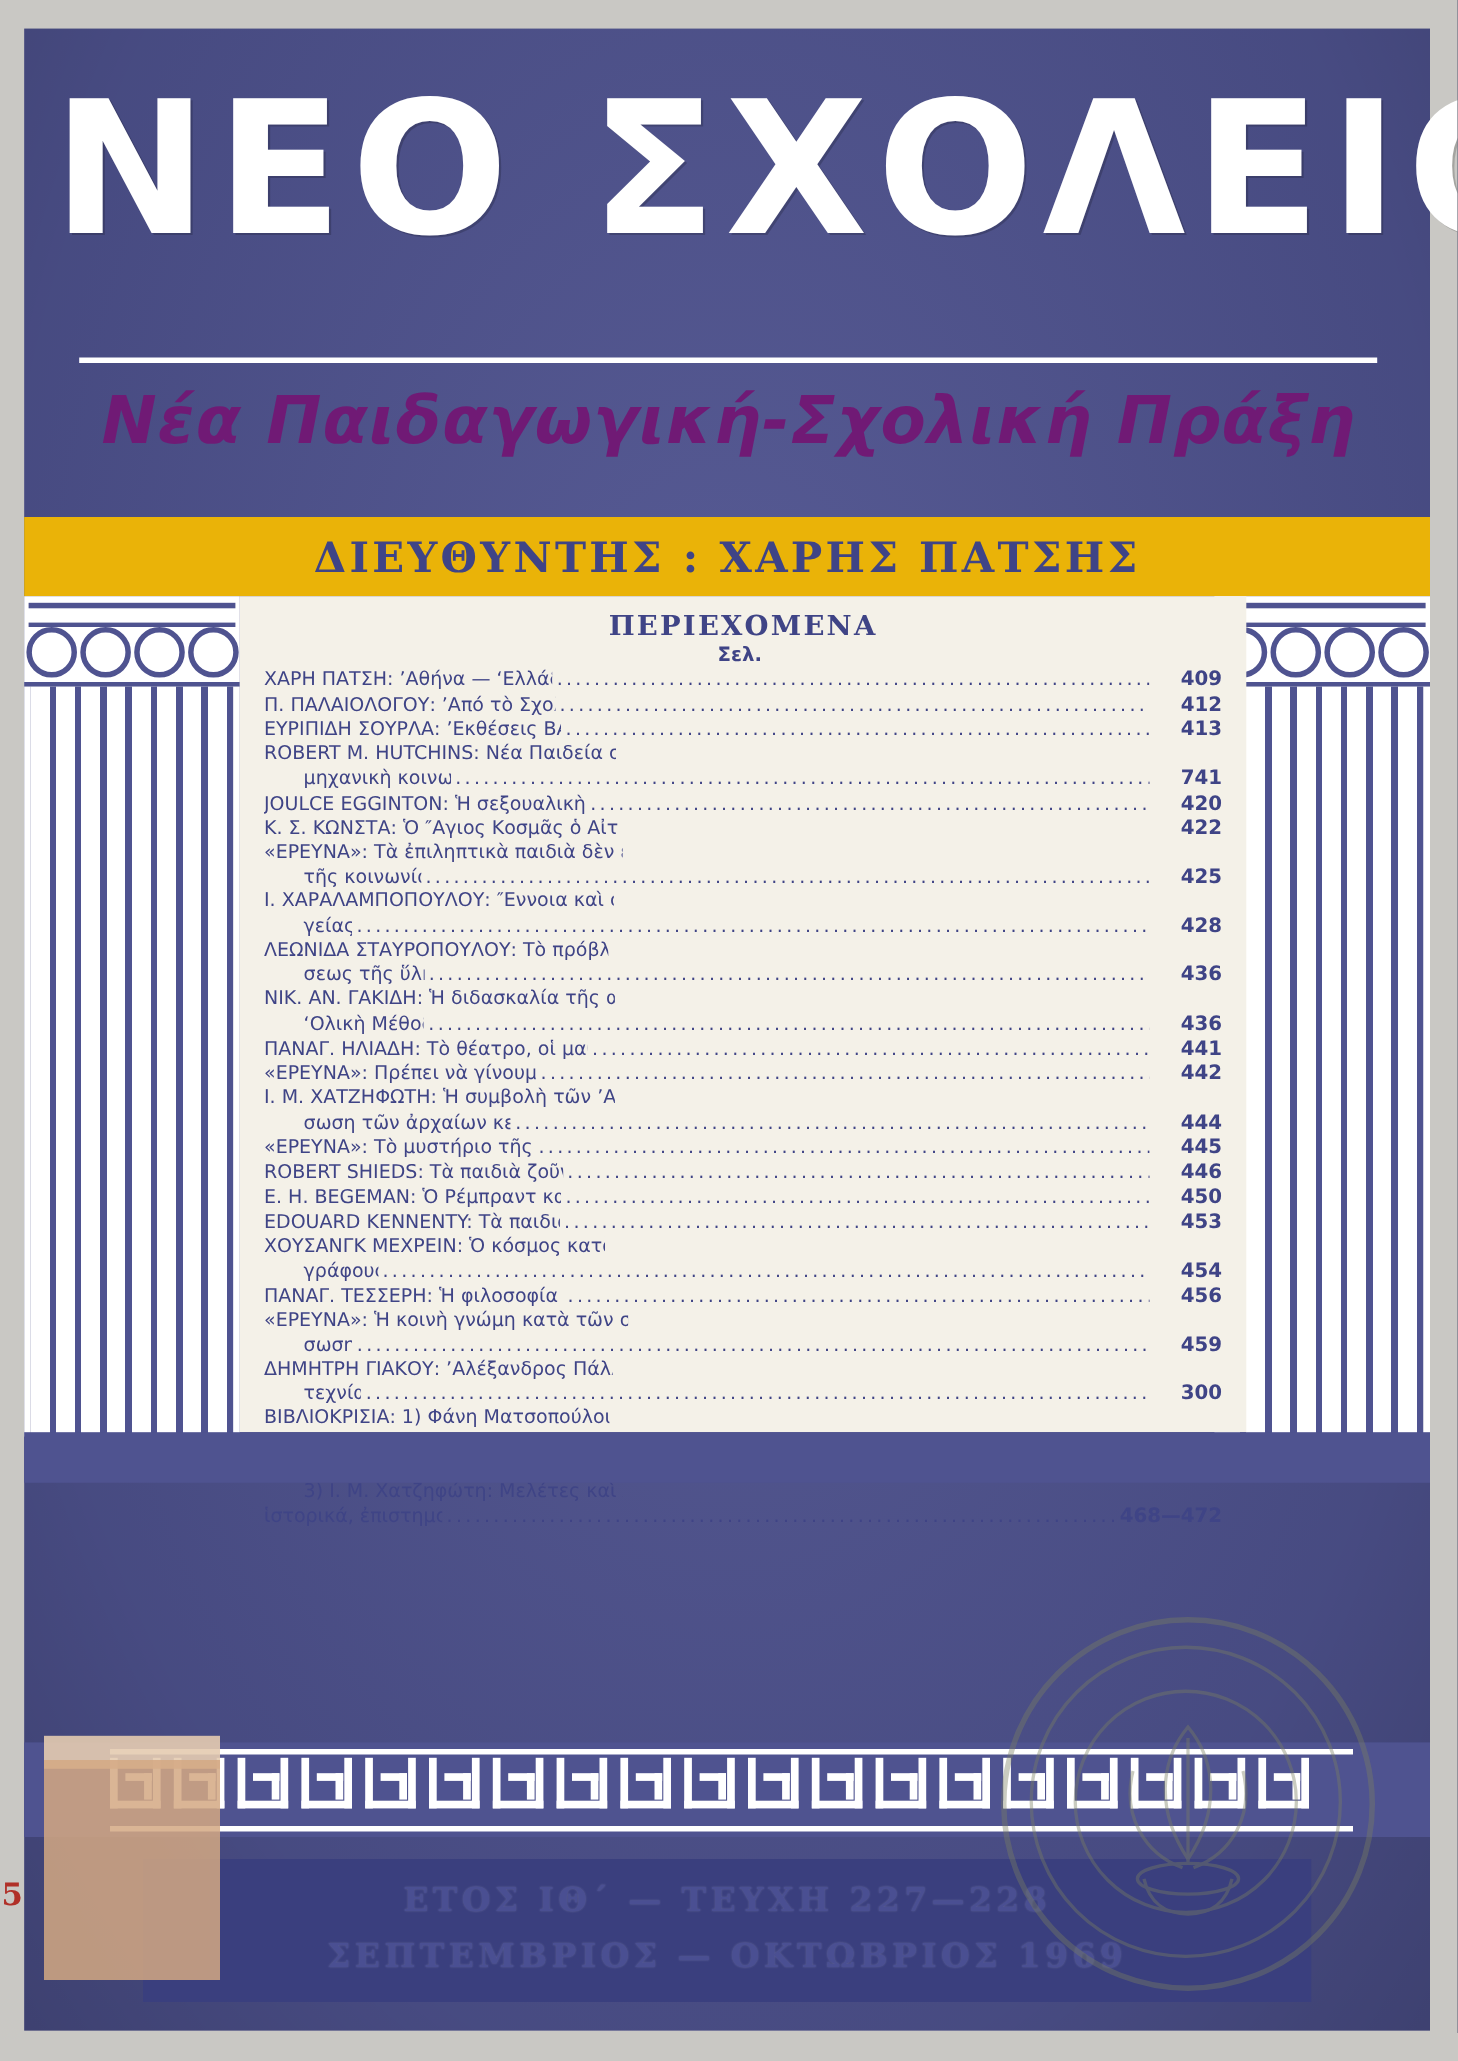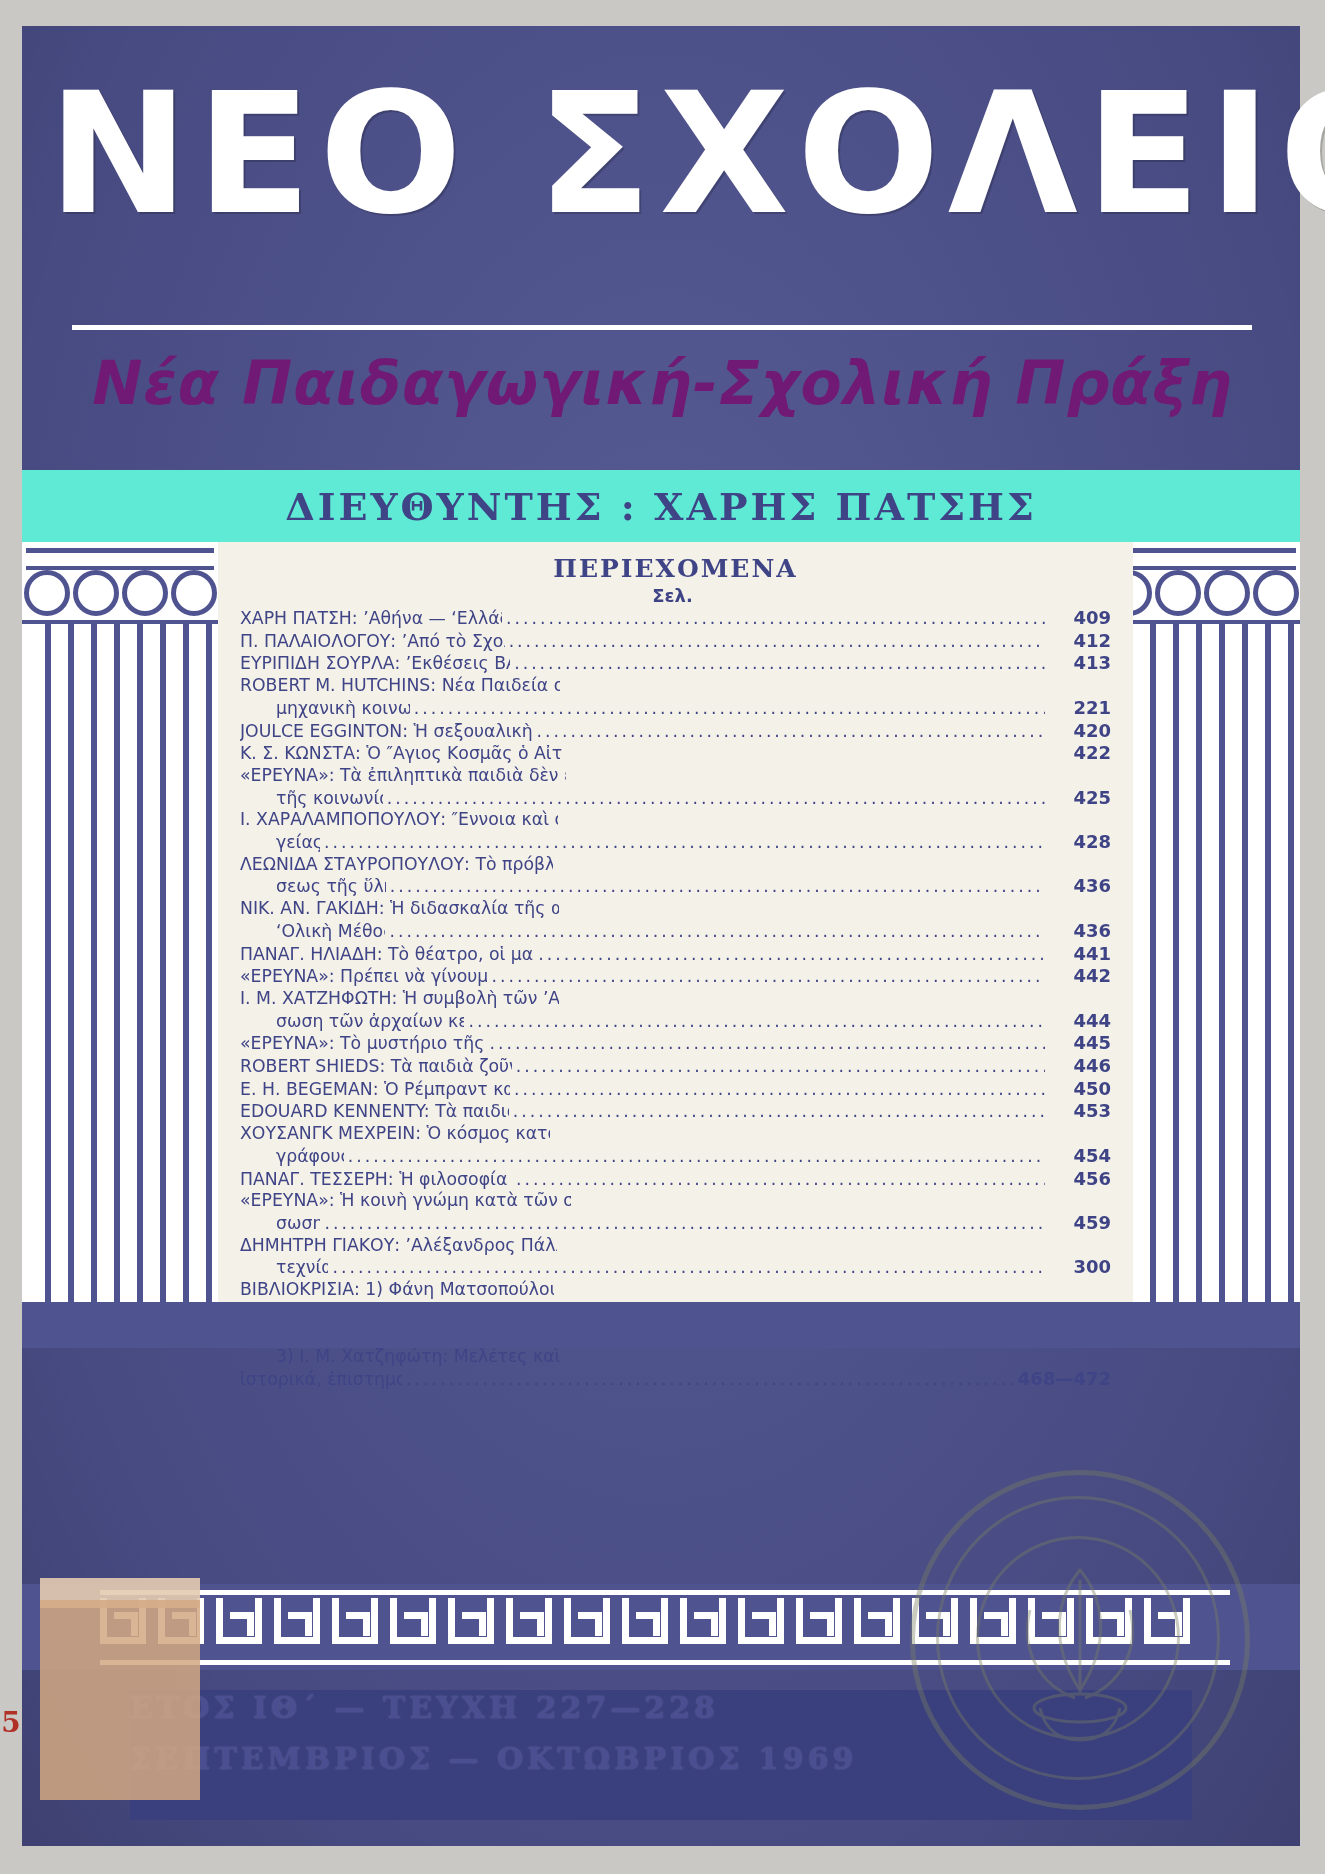--- a/index.html
+++ b/index.html
@@ -75,21 +75,21 @@
     white-space: nowrap;
   }
 
   
   #editor-band {
     position: absolute;
     left: 22px;
     top: 470px;
     width: 1278px;
     height: 72px;
-    background: #5eead4;
+    background: #eab308;
     display: flex;
     align-items: center;
     justify-content: center;
   }
   #editor-band .editor-text {
     color: #3f4486;
     font-family: "DejaVu Serif", serif;
     font-size: 38px;
     font-weight: bold;
     letter-spacing: 3px;
@@ -282,21 +282,22 @@
 
   
   #issue-block {
     position: absolute;
     left: 130px;
     top: 1690px;
     width: 1062px;
     height: 130px;
     background: #3a3f7e;
     color: #2d3270;
-    text-align: left;
+    text-align: center;
+    padding-top: 20px;
     box-sizing: border-box;
   }
   #issue-block .line {
     font-family: "DejaVu Serif", serif;
     font-weight: bold;
     font-size: 30px;
     letter-spacing: 4px;
     color: #4a4f92;
     text-shadow: 0 0 2px rgba(255,255,255,0.20);
     margin-bottom: 16px;
@@ -437,21 +438,21 @@
           <span class="pg">413</span>
         </div>
         <div class="entry nodots">
           <span class="txt">ROBERT M. HUTCHINS: Νέα Παιδεία στὴν αὐριανὴ μεταβιο-</span>
           <span class="dots">..........................................................................................</span>
           <span class="pg"></span>
         </div>
         <div class="entry cont">
           <span class="txt">μηχανικὴ κοινωνία</span>
           <span class="dots">..........................................................................................</span>
-          <span class="pg">221</span>
+          <span class="pg">741</span>
         </div>
         <div class="entry">
           <span class="txt">JOULCE EGGINTON: Ἡ σεξουαλικὴ διαπαιδαγώγηση</span>
           <span class="dots">..........................................................................................</span>
           <span class="pg">420</span>
         </div>
         <div class="entry nodots">
           <span class="txt">Κ. Σ. ΚΩΝΣΤΑ: Ὁ ″Αγιος Κοσμᾶς ὁ Αἰτωλὸς στὰ Σχολεῖα μας</span>
           <span class="dots">..........................................................................................</span>
           <span class="pg">422</span>

